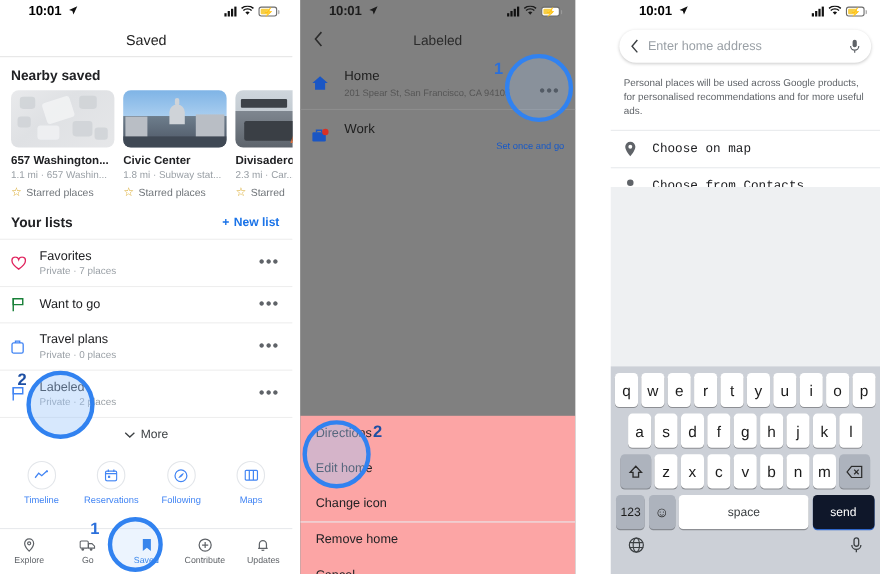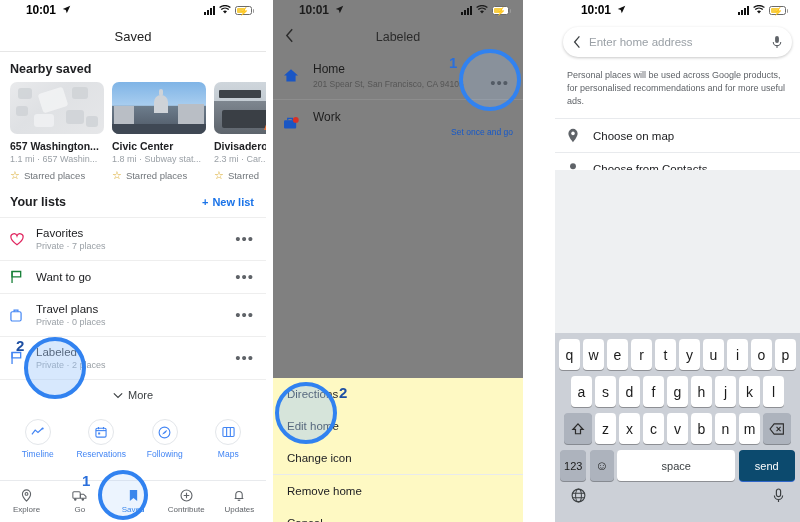--- a/index.html
+++ b/index.html
@@ -105,49 +105,49 @@
   .p2-head .back { position:absolute; left:12px; top:6px; font-size:16px; color:#2b2b2b; line-height:18px; }
   .p2-head .title { width:100%; text-align:center; font-size:12.5px; color:#2b2b2b; }
   .p2-row { display:flex; align-items:center; padding:10px 10px; position:relative; }
   .p2-row + .p2-row { border-top:1px solid #8d8d8d; }
   .p2-row .ico { width:30px; flex:0 0 30px; }
   .p2-row .nm { font-size:12px; color:#1d1d1d; }
   .p2-row .sb { font-size:8.5px; color:#555; margin-top:3px; }
   .p2-row .sb.link { color:#1558c9;text-align:right; }
   .p2-dots { position:absolute; right:14px; top:22px; color:#3b3b3b; font-size:15px; letter-spacing:1px; }
 
-  .sheet { position:absolute; left:0; bottom:0; width:250px; top:378px; background:#fef9c3; }
+  .sheet { position:absolute; left:0; bottom:0; width:250px; top:378px; background:#fca5a5; }
   .sheet-item { padding: 10px 14px; font-size:11.5px; color:#202124; }
   .sheet-item.divider { border-top:1px solid #e8eaed; }
 
   
   .p3-search {
     margin: 5px 8px 0 8px; height: 30px; background:#fff; border-radius:16px;
     box-shadow: 0 1px 3px rgba(0,0,0,.22);
     display:flex; align-items:center; padding: 0 10px; gap:8px;
   }
   .p3-search .ph { flex:1; font-size:11.5px; color:#9aa0a6; }
   .p3-note { padding: 12px 12px 10px 12px; font-size:9px; color:#5f6368; line-height:1.45; }
-  .p3-opt { display:flex; align-items:center; gap:14px; padding: 9px 12px; border-top:1px solid #e8eaed; }
+  .p3-opt { display:flex; align-items:center; gap:14px; padding: 9px 12px; border-top:1px solid #e8eaed;font-family:Liberation Mono, monospace; }
   .p3-opt .lbl { font-size:11.5px; color:#202124; }
   .p3-gray { position:absolute; left:0; right:0; top:170px; height:163px; background:#eef0f2; }
 
   
   .kb { position:absolute; left:0; bottom:0; width:245px; height:189px; background:#ccd0d7; }
   .kb-row { display:flex; justify-content:center; gap:3.5px; margin-top:6px; }
   .key {
     background:#fff; border-radius:4px; box-shadow:0 1px 0 #8d8f94;
     height:31px; width:20.5px; display:flex; align-items:center; justify-content:center;
     font-size:14px; color:#1b1b1b;
   }
   .key.wide { width:28px; background:#adb3bd; box-shadow:0 1px 0 #868a91; }
   .key.num { width:26px; background:#adb3bd; box-shadow:0 1px 0 #868a91; font-size:11px; }
   .key.emoji { width:24px; background:#adb3bd; box-shadow:0 1px 0 #868a91; font-size:13px; }
   .key.space { width:118px; font-size:11px; color:#3c4043; }
-  .key.send { width:56px; background:#0c4a6e; color:#fff; font-size:11px; box-shadow:0 1px 0 #2f66c9; }
+  .key.send { width:56px; background:#0f172a; color:#fff; font-size:11px; box-shadow:0 1px 0 #2f66c9; }
   .kb-bottom { display:flex; align-items:center; justify-content:space-between; padding: 7px 16px 0 16px; }
 
   
   .hl {
     position:absolute; border-radius:50%;
     border: 4px solid #3182f0; background: rgba(160,200,250,0.42);
     box-sizing: border-box;
   }
   .hl.clear { background: rgba(170,205,250,0.22); }
   .step {

